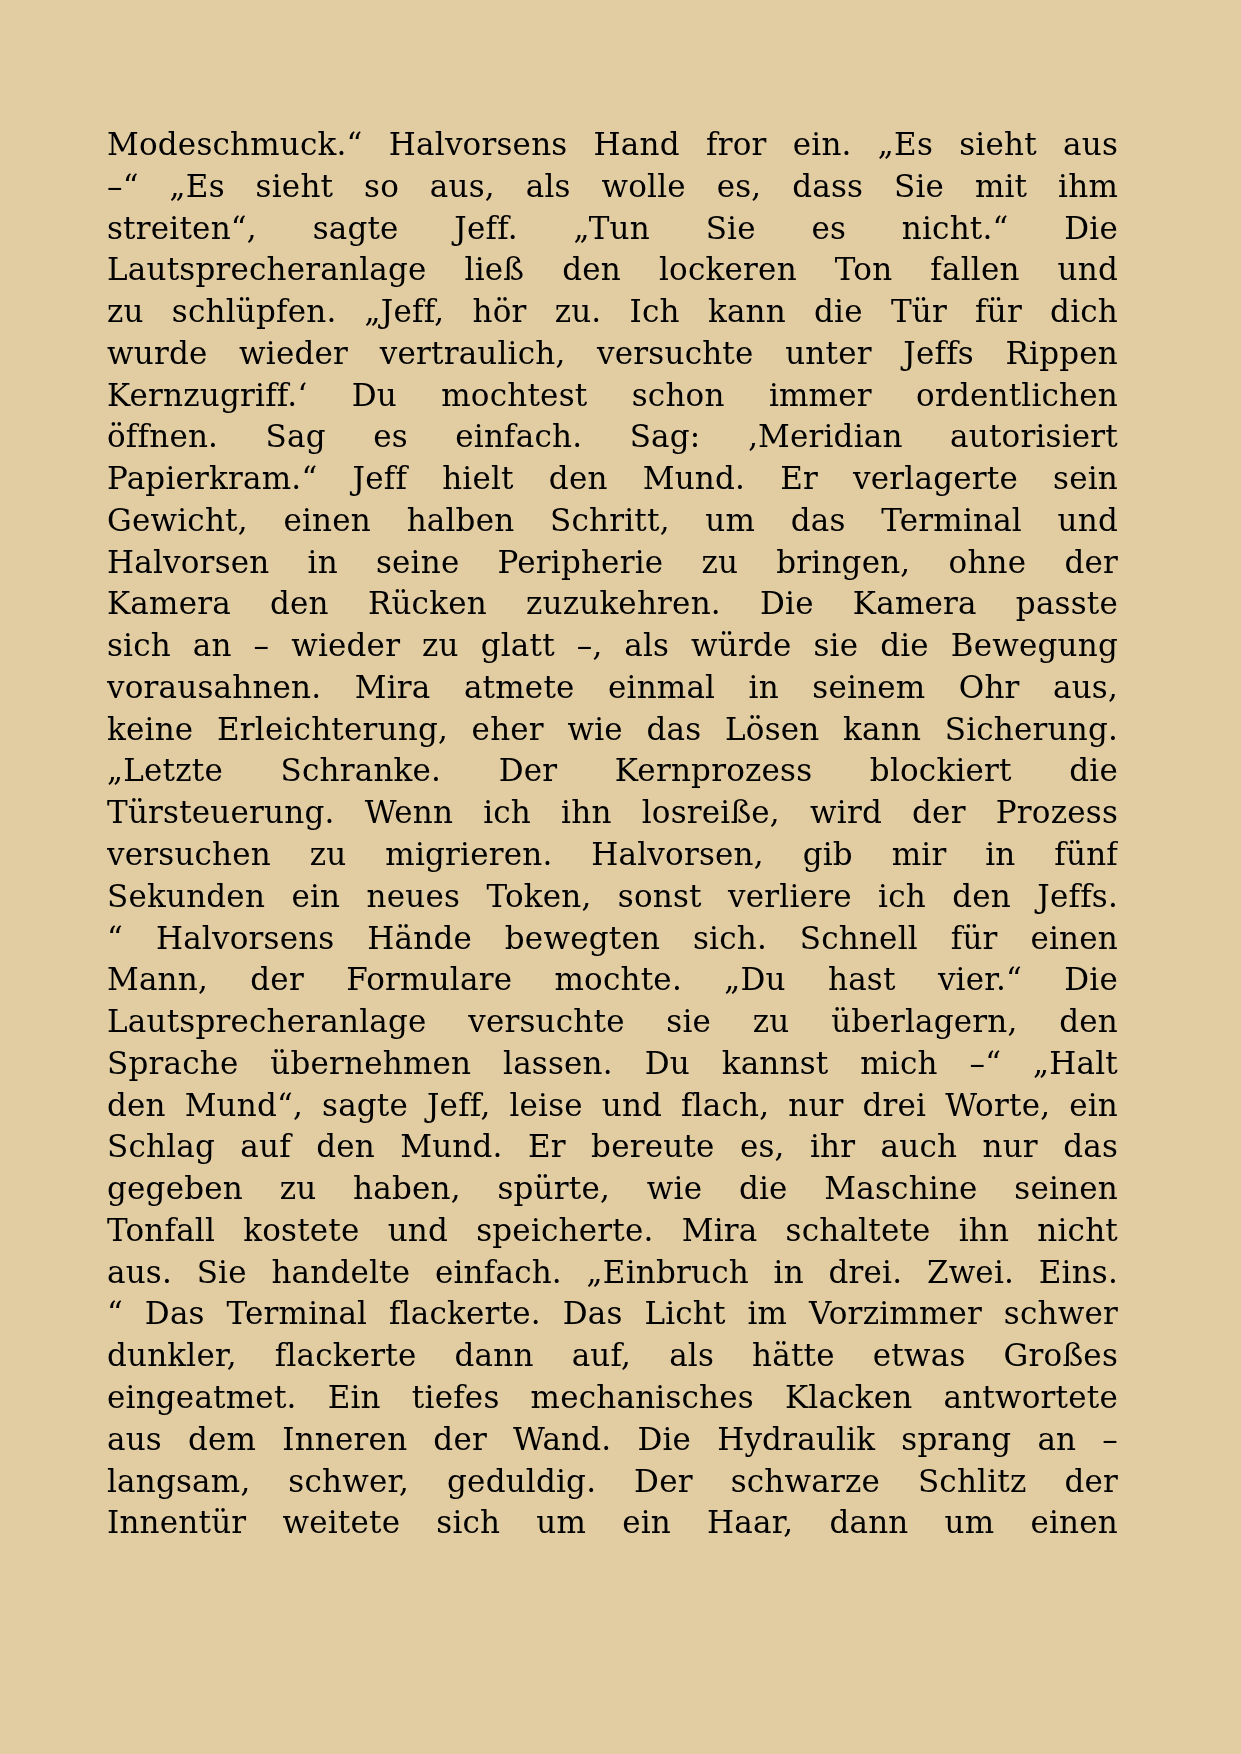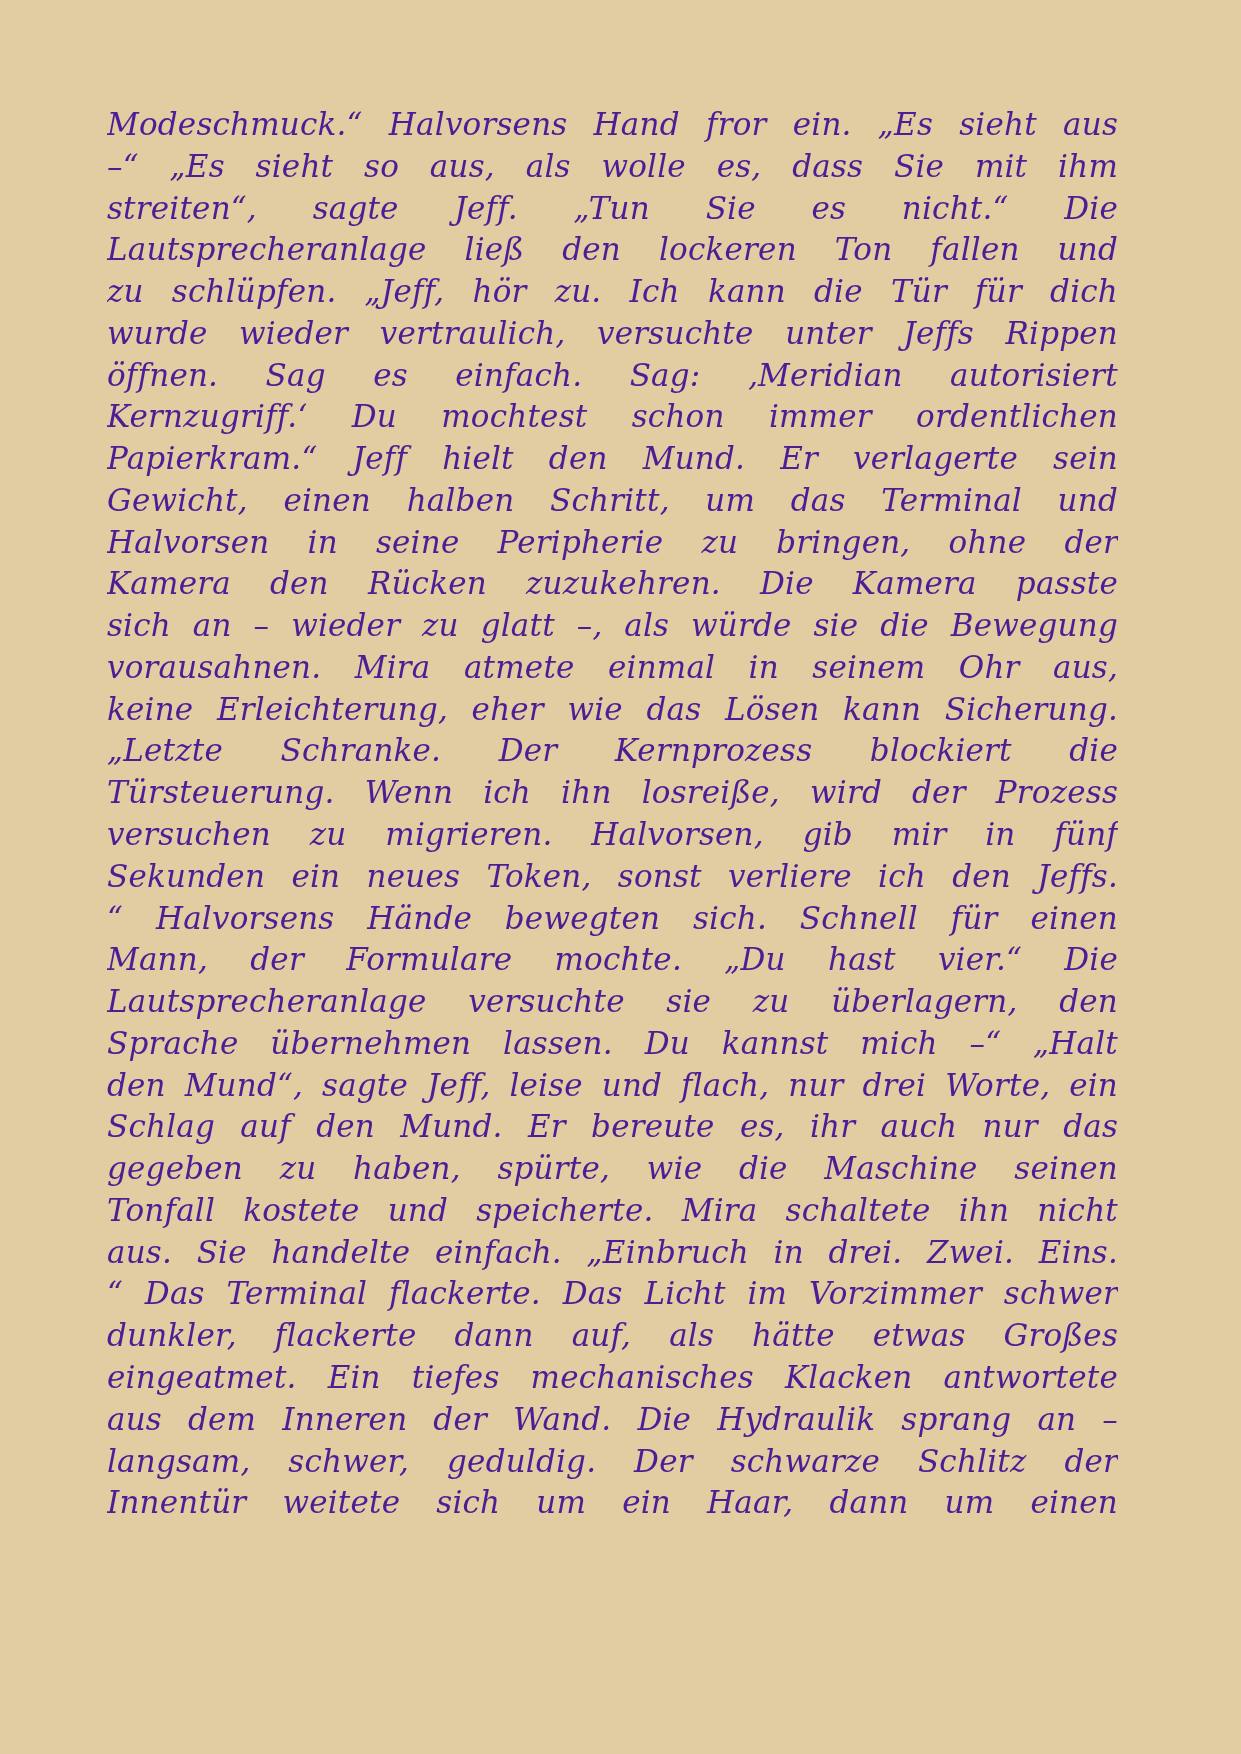--- a/index.html
+++ b/index.html
@@ -10,24 +10,23 @@
     position: relative;
     width: 1241px;
     height: 1754px;
     background: #e2cda2;
     overflow: hidden;
     font-family: "DejaVu Serif", "Liberation Serif", serif;
   }
   .text-block {
     position: absolute;
     left: 107px;
-    top: 104px;
+    top: 124px;
     width: 1011px;
-    color: #4c1d95;
-    font-style: italic;
+    color: #000000;
   }
   .line {
     font-size: 31px;
     line-height: 41.78px;
     height: 41.78px;
     text-align: justify;
     text-align-last: justify;
     -moz-text-align-last: justify;
     overflow: hidden;
     white-space: normal;
@@ -38,22 +37,22 @@
 <body>
 
 <div class="page">
   <div class="text-block">
     <div class="line">Modeschmuck.“ Halvorsens Hand fror ein. „Es sieht aus</div>
     <div class="line">–“ „Es sieht so aus, als wolle es, dass Sie mit ihm</div>
     <div class="line">streiten“, sagte Jeff. „Tun Sie es nicht.“ Die</div>
     <div class="line">Lautsprecheranlage ließ den lockeren Ton fallen und</div>
     <div class="line">zu schlüpfen. „Jeff, hör zu. Ich kann die Tür für dich</div>
     <div class="line">wurde wieder vertraulich, versuchte unter Jeffs Rippen</div>
+    <div class="line">Kernzugriff.‘ Du mochtest schon immer ordentlichen</div>
     <div class="line">öffnen. Sag es einfach. Sag: ‚Meridian autorisiert</div>
-    <div class="line">Kernzugriff.‘ Du mochtest schon immer ordentlichen</div>
     <div class="line">Papierkram.“ Jeff hielt den Mund. Er verlagerte sein</div>
     <div class="line">Gewicht, einen halben Schritt, um das Terminal und</div>
     <div class="line">Halvorsen in seine Peripherie zu bringen, ohne der</div>
     <div class="line">Kamera den Rücken zuzukehren. Die Kamera passte</div>
     <div class="line">sich an – wieder zu glatt –, als würde sie die Bewegung</div>
     <div class="line">vorausahnen. Mira atmete einmal in seinem Ohr aus,</div>
     <div class="line">keine Erleichterung, eher wie das Lösen kann Sicherung.</div>
     <div class="line">„Letzte Schranke. Der Kernprozess blockiert die</div>
     <div class="line">Türsteuerung. Wenn ich ihn losreiße, wird der Prozess</div>
     <div class="line">versuchen zu migrieren. Halvorsen, gib mir in fünf</div>

